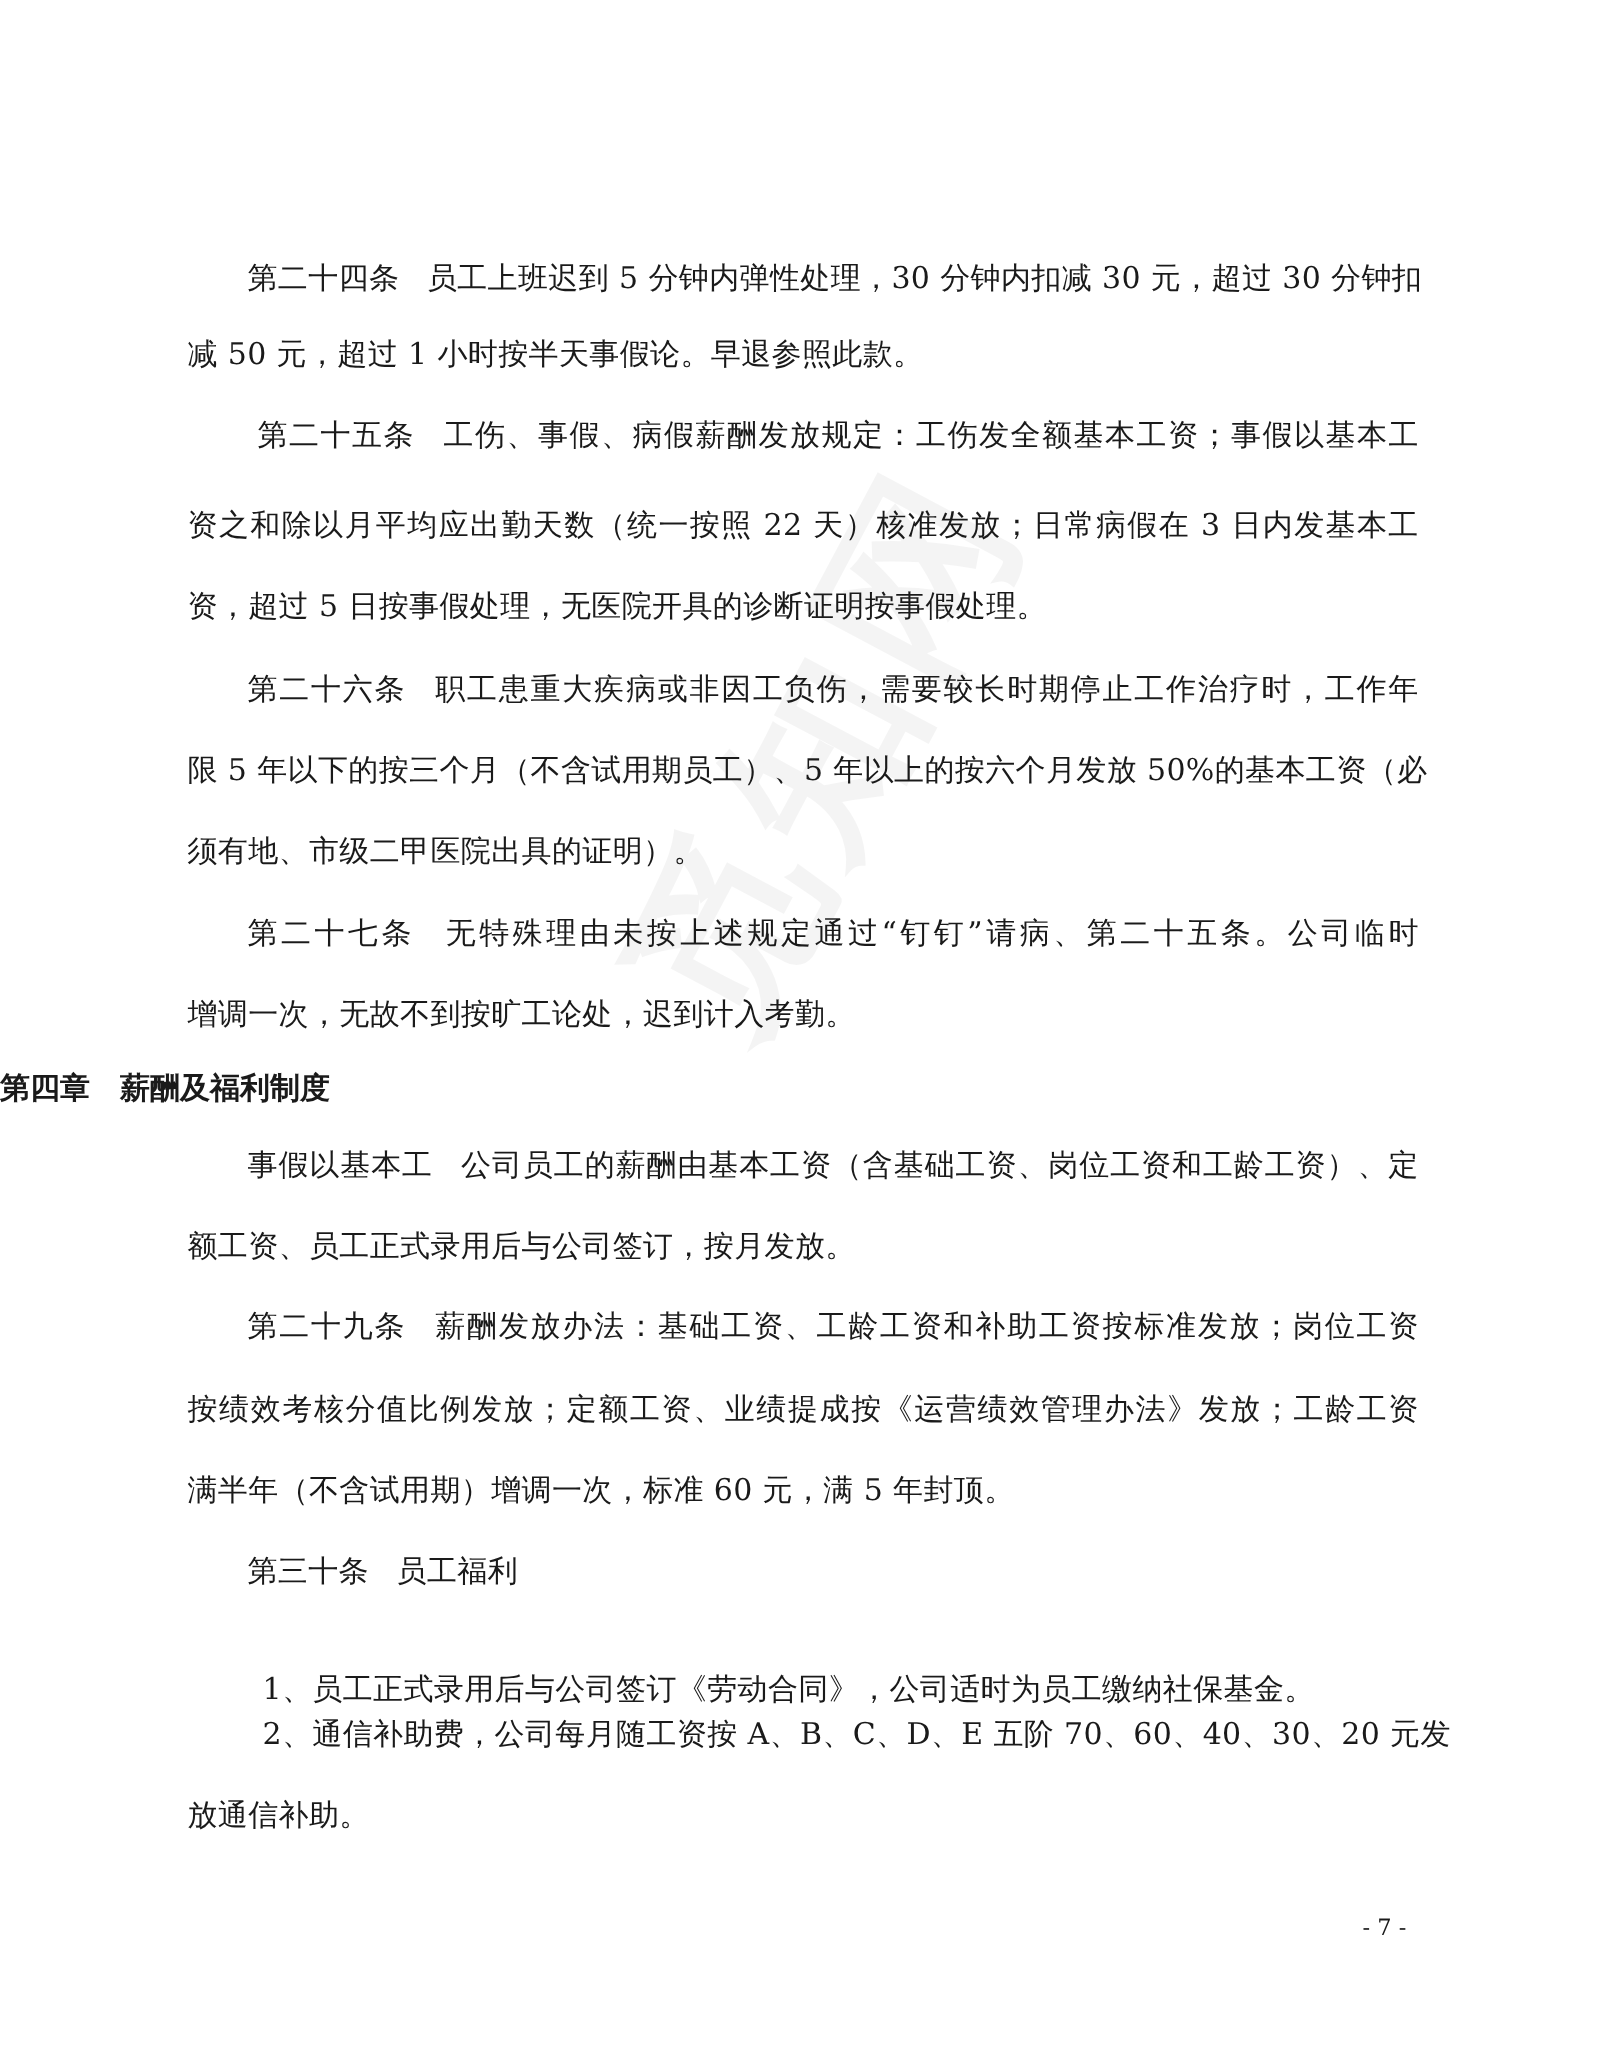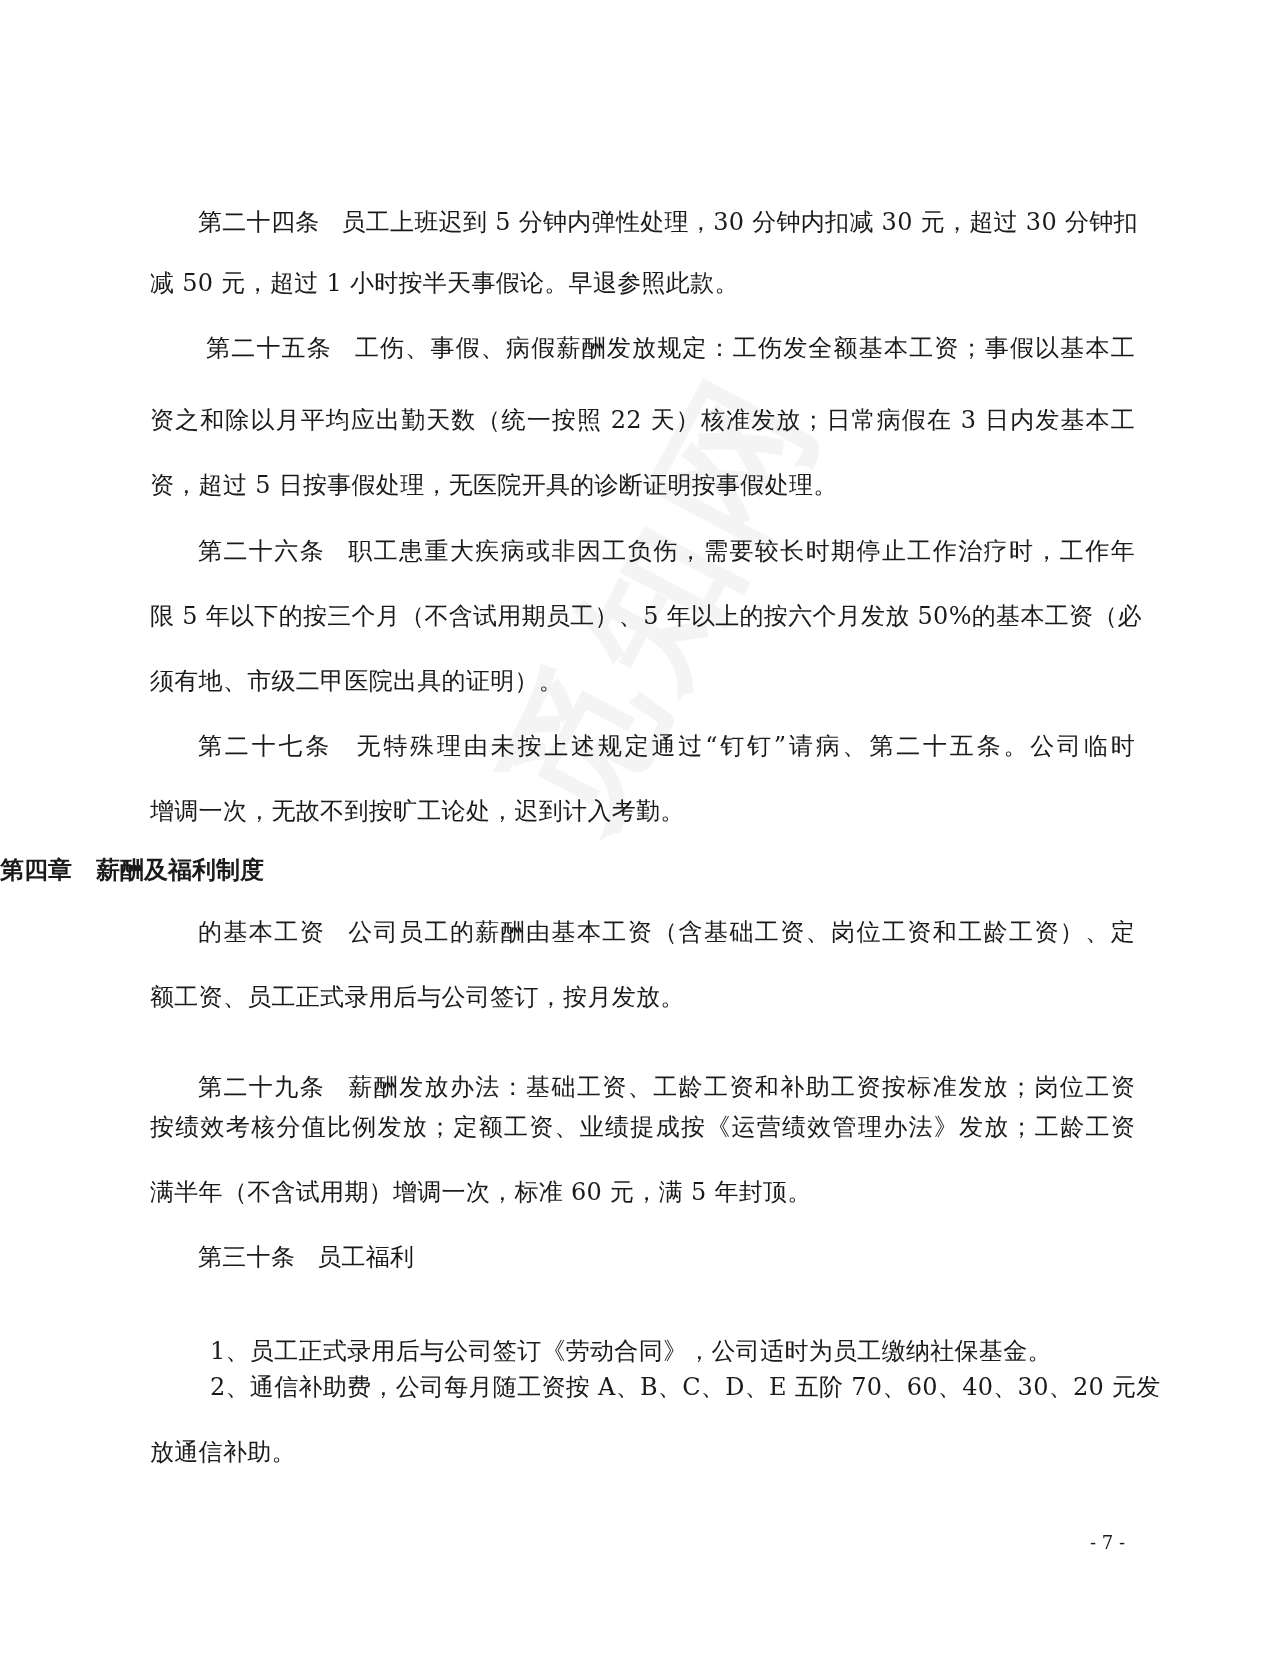--- a/index.html
+++ b/index.html
@@ -113,27 +113,27 @@
   <div class="line indent just" style="top:731px; width:937px;">
     <span>第二十七条</span><span class="gap"></span><span>无特殊理由未按上述规定通过“钉钉”请病、第二十五条。公司临时</span>
   </div>
   <div class="line" style="top:796px;">
     <span>增调一次，无故不到按旷工论处，迟到计入考勤。</span>
   </div>
 
   <div class="heading" style="top:855px;">第四章　薪酬及福利制度</div>
 
   <div class="line indent just" style="top:917px; width:937px;">
-    <span>的基本工资</span><span class="gap"></span><span>公司员工的薪酬由基本工资（含基础工资、岗位工资和工龄工资）、定</span>
+    <span>事假以基本工</span><span class="gap"></span><span>公司员工的薪酬由基本工资（含基础工资、岗位工资和工龄工资）、定</span>
   </div>
   <div class="line" style="top:982px;">
     <span>额工资、员工正式录用后与公司签订，按月发放。</span>
   </div>
 
-  <div class="line indent just" style="top:1072px; width:937px;font-family:Liberation Serif, serif;">
+  <div class="line indent just" style="top:1047px; width:937px;font-family:Liberation Serif, serif;">
     <span>第二十九条</span><span class="gap"></span><span>薪酬发放办法：基础工资、工龄工资和补助工资按标准发放；岗位工资</span>
   </div>
   <div class="line just" style="top:1112px;">
     <span>按绩效考核分值比例发放；定额工资、业绩提成按《运营绩效管理办法》发放；工龄工资</span>
   </div>
   <div class="line" style="top:1177px;">
     <span>满半年（不含试用期）增调一次，标准 60 元，满 5 年封顶。</span>
   </div>
 
   <div class="line indent" style="top:1242px;">

